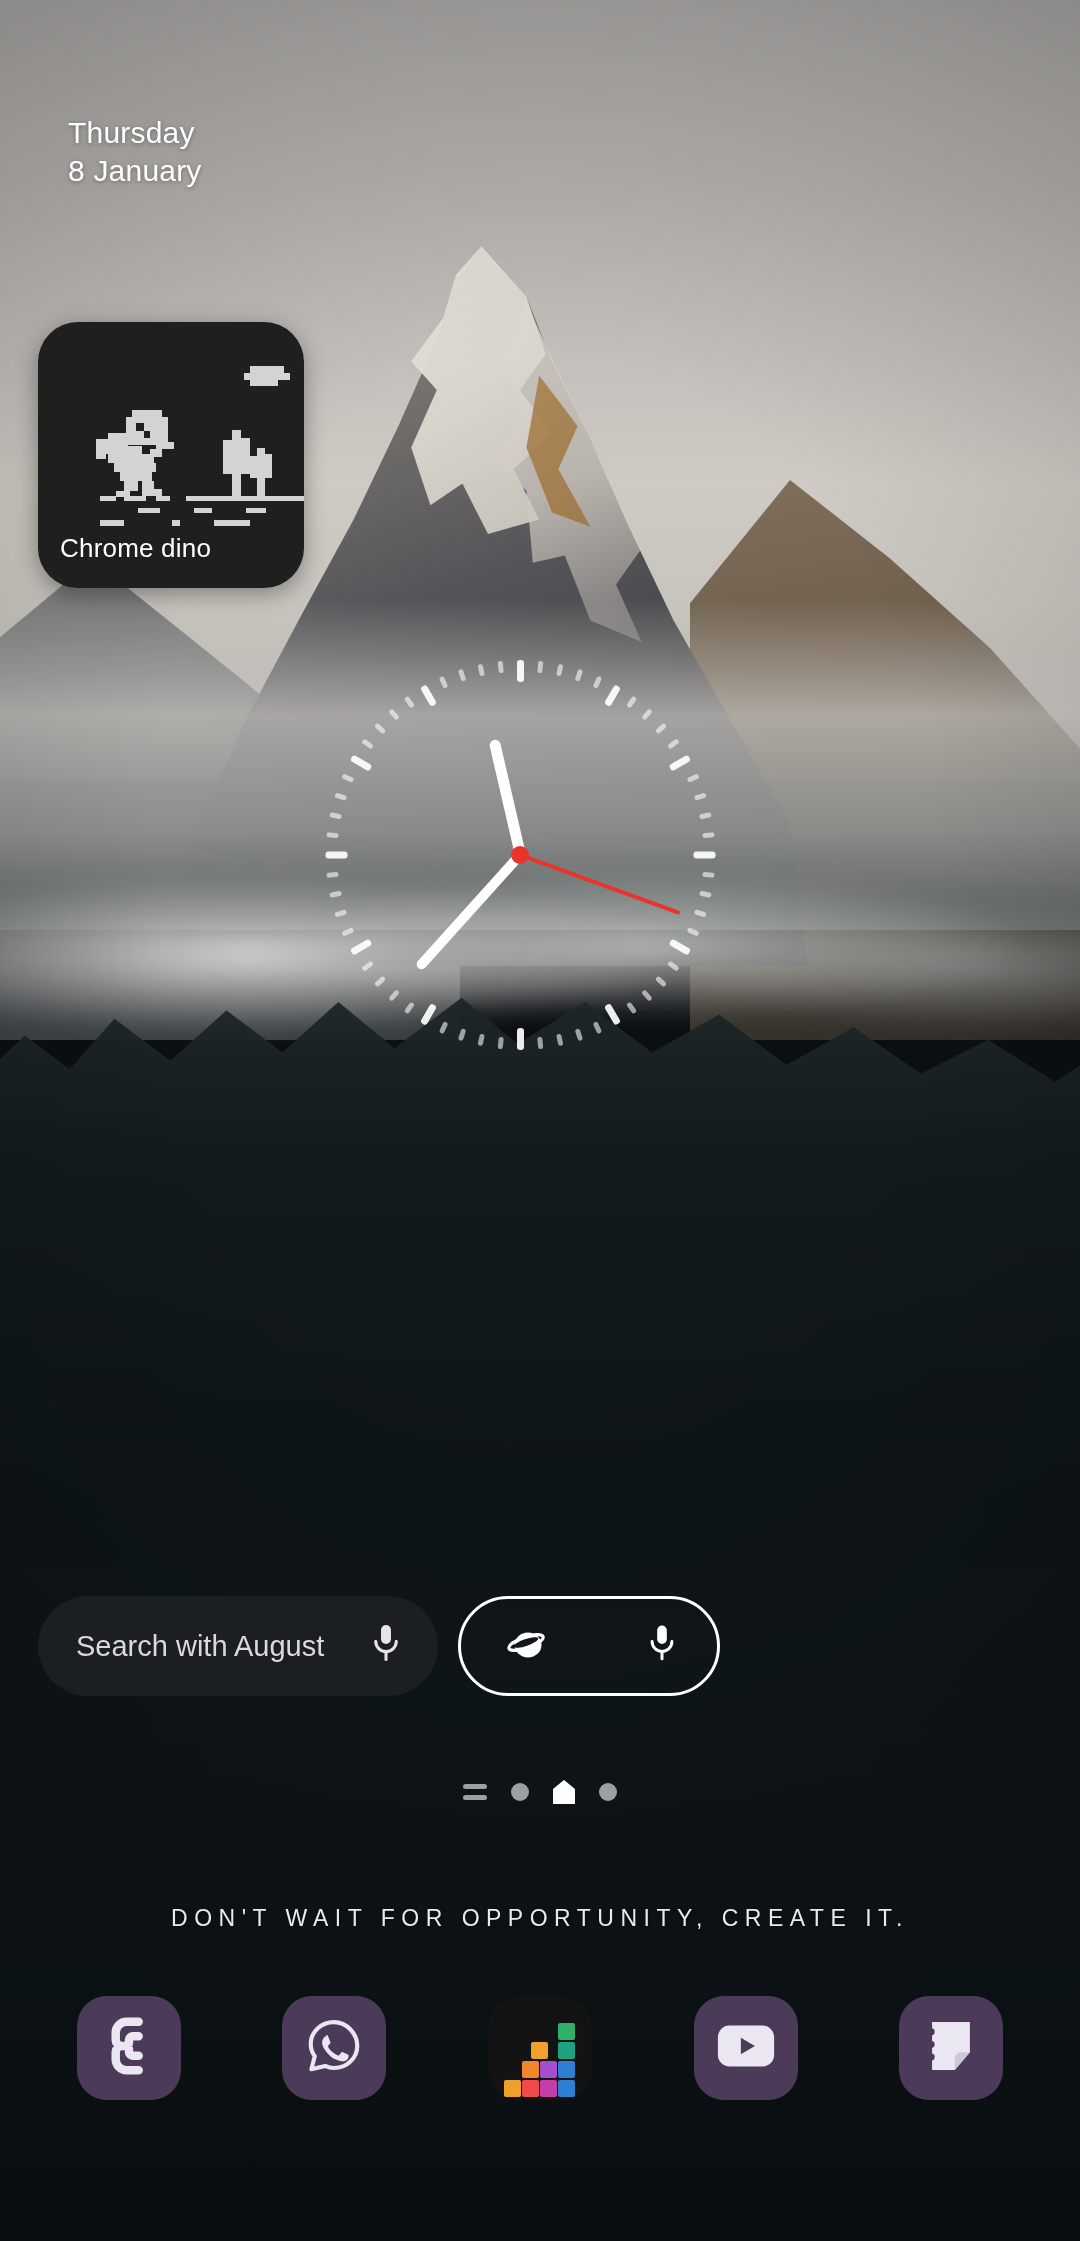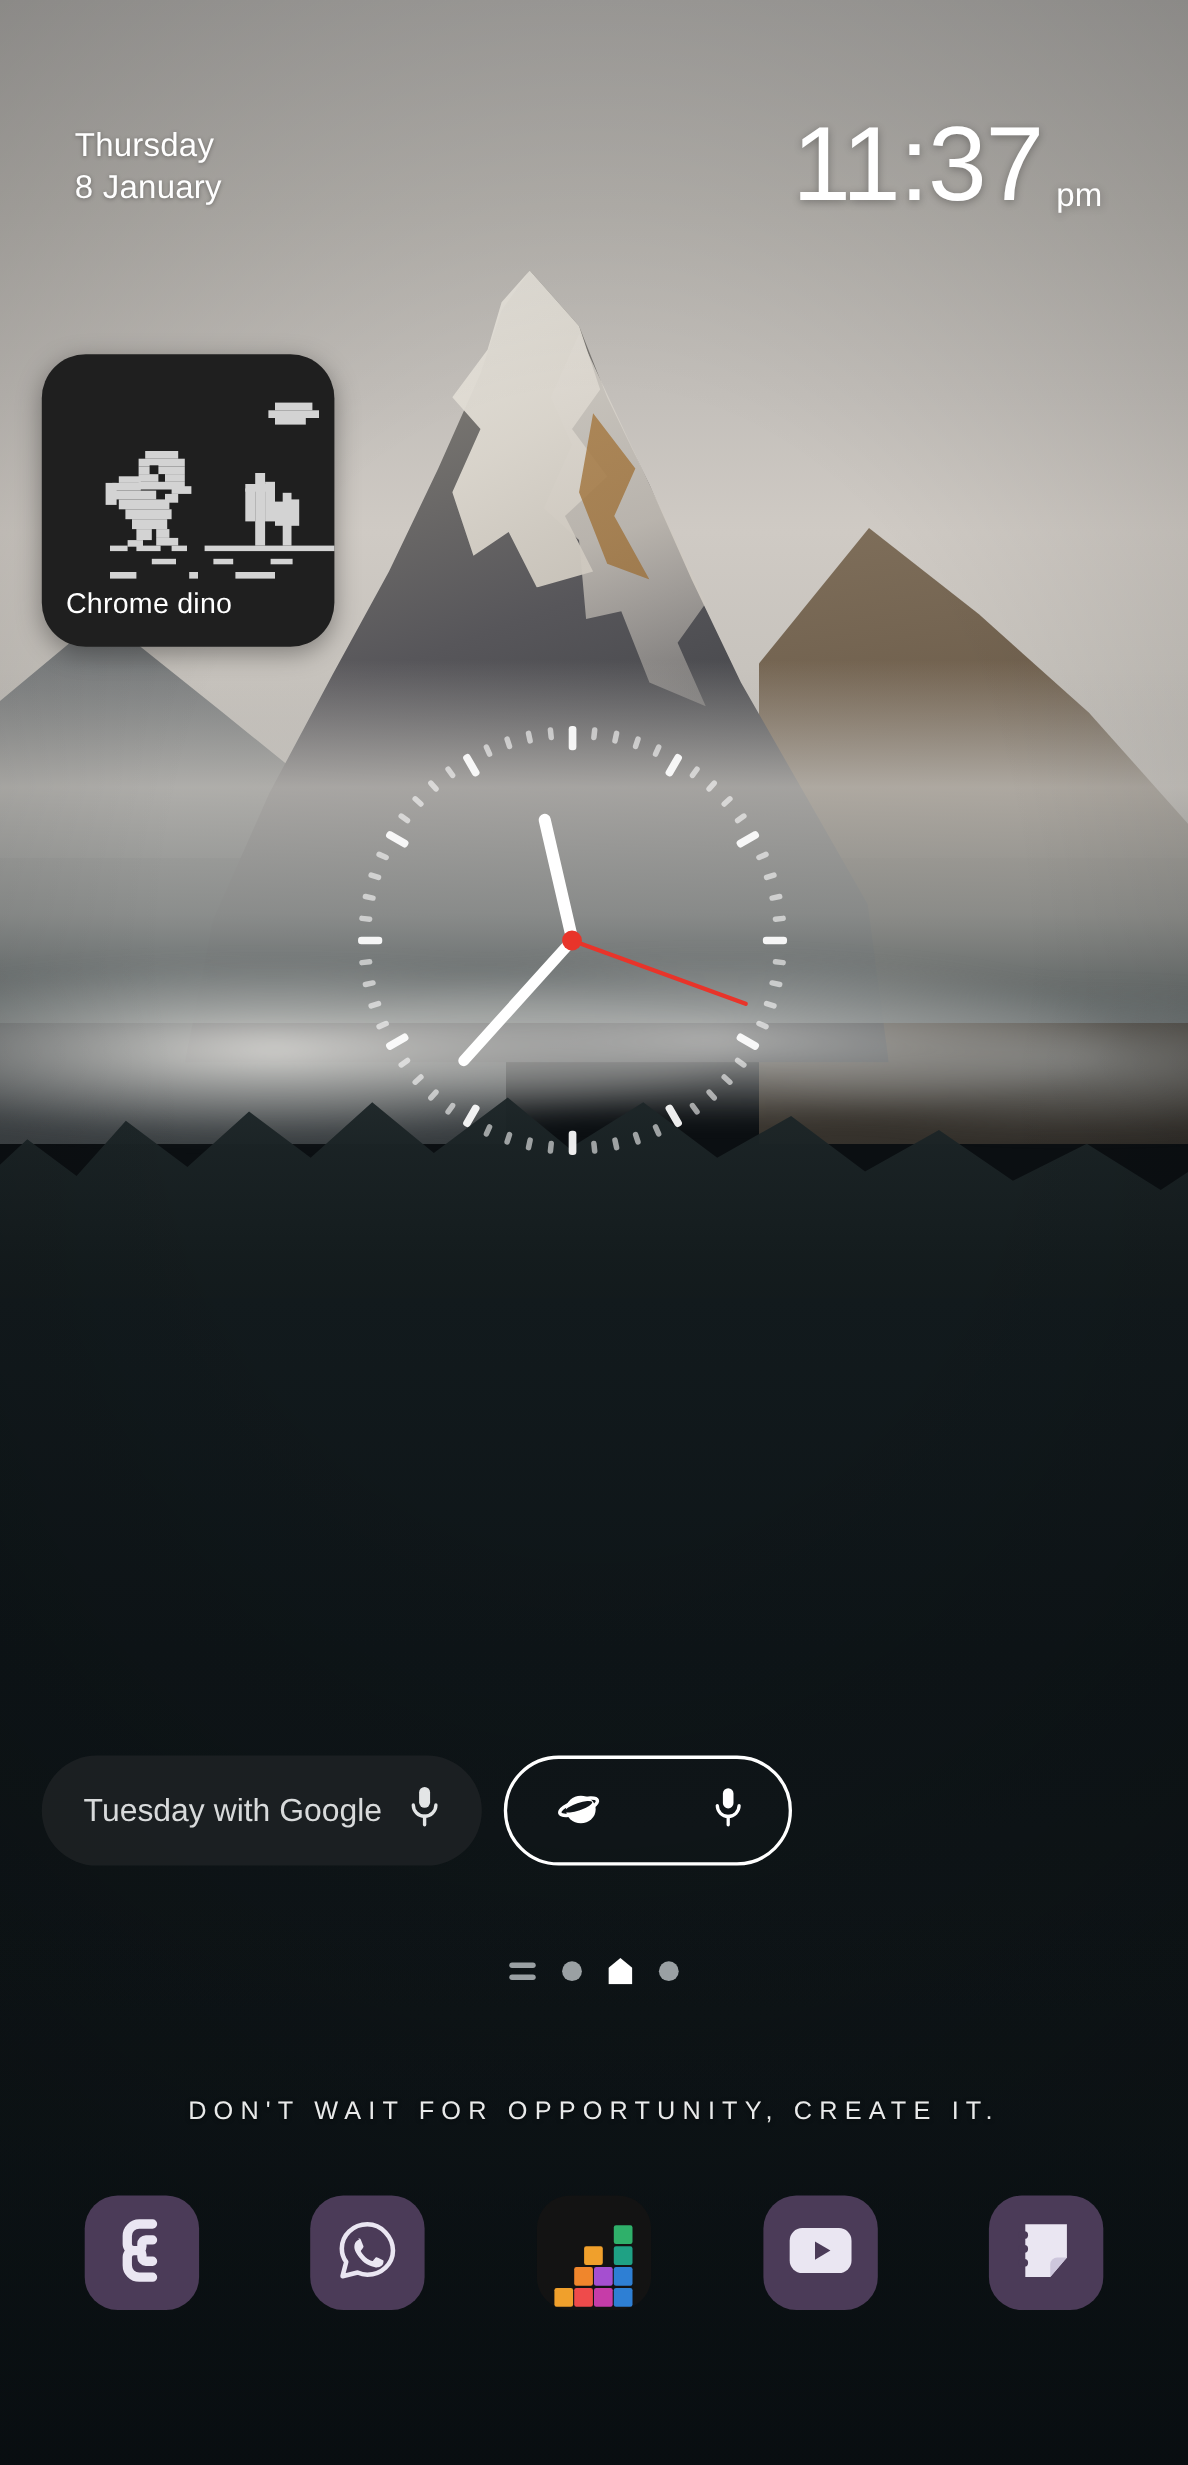--- a/index.html
+++ b/index.html
@@ -192,24 +192,20 @@
   <div class="forest"></div>
   <div class="lowerdark"></div>
   <div class="vignette"></div>
   <div class="bottomfade"></div>
 </div>
 
 <div id="clock-text-widget">
   <div class="date-block">
     <div class="date-day">Thursday</div>
     <div class="date-md">8 January</div>
-  </div>
-  <div class="time-block">
-    <div class="time-main">11:37</div>
-    <div class="time-ampm">pm</div>
   </div>
 </div>
 
 <div id="chrome-dino-widget">
   <div class="dino-canvas">
 
     <div>
       <span class="px" style="left:212px;top:44px;width:34px;height:7px;"></span>
       <span class="px" style="left:206px;top:51px;width:46px;height:7px;"></span>
       <span class="px" style="left:212px;top:58px;width:28px;height:6px;"></span>
@@ -451,21 +447,21 @@
       </div>
     </div>
   <div class="hand hand-hour" id="hand-hour" style="transform: rotate(347deg);"></div>
   <div class="hand hand-min" id="hand-min" style="transform: rotate(222deg);"></div>
   <div class="hand hand-sec" id="hand-sec" style="transform: rotate(110deg);"></div>
   <div class="hub"></div>
 </div>
 
 <div id="search-row">
   <div id="google-search-bar">
-    <span class="search-placeholder">Tuesday with Google</span>
+    <span class="search-placeholder">Search with August</span>
     <span class="mic-wrap">
       <svg width="36" height="44" viewBox="0 0 24 30" fill="none">
         <rect x="8.6" y="2" width="6.8" height="13" rx="3.4" fill="#e3e5e6"></rect>
         <path d="M5 13.2a7 7 0 0 0 14 0" stroke="#e3e5e6" stroke-width="2.1" fill="none" stroke-linecap="round"></path>
         <line x1="12" y1="20.2" x2="12" y2="25.5" stroke="#e3e5e6" stroke-width="2.1" stroke-linecap="round"></line>
       </svg>
     </span>
   </div>
 
   <div id="browser-pill">

